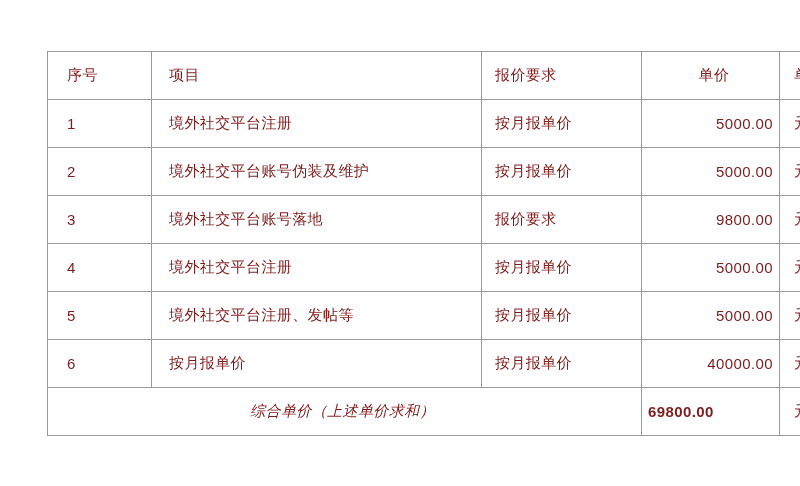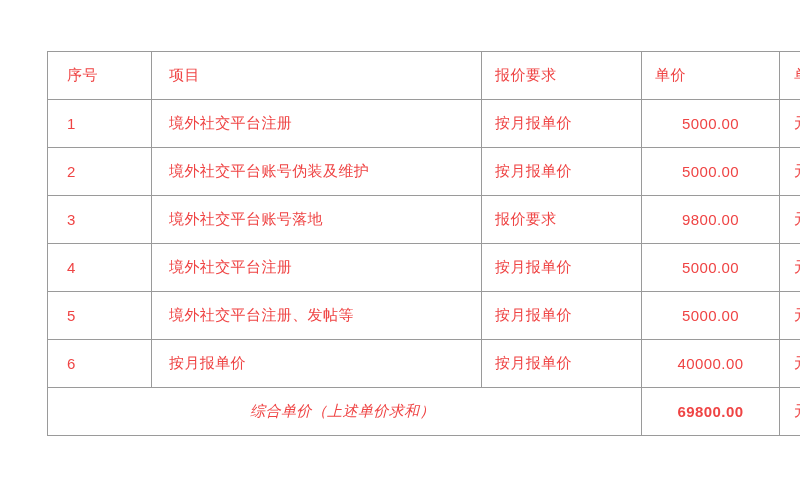--- a/index.html
+++ b/index.html
@@ -33,53 +33,53 @@
     border-collapse: collapse;
     width: 706px;
     table-layout: fixed;
     background: #ffffff;
   }
   table.pricing td,
   table.pricing th {
     border: 1px solid #9a9a9a;
     font-weight: normal;
     font-size: 15px;
-    color: #ef4444;
+    color: #7f1d1d;
     padding: 0 12px;
     height: 47px;
     vertical-align: middle;
     text-align: left;
     white-space: nowrap;
     letter-spacing: 0.4px;
   }
   table.pricing .col-seq   { width: 72px;  text-align: left; padding-left: 16px; }
   table.pricing .col-item  { width: 300px; padding-left: 17px; }
   table.pricing .col-req   { width: 134px; padding-left: 13px; }
-  table.pricing .col-price { width: 118px; text-align: center; padding: 0 6px; }
+  table.pricing .col-price { width: 118px; text-align: right; padding: 0 6px; }
   table.pricing .col-unit  { width: 82px;  padding-left: 14px; }
 
   table.pricing thead td {
     font-size: 15px;
   }
   table.pricing thead td.col-seq  { padding-left: 19px; }
   table.pricing thead td.col-item { padding-left: 17px; }
   table.pricing thead td.col-req  { padding-left: 13px; }
-  table.pricing thead td.col-price{ text-align: left; padding-left: 13px; }
+  table.pricing thead td.col-price{ text-align: center; padding-left: 13px; }
   table.pricing thead td.col-unit { padding-left: 14px; }
 
   table.pricing tbody td.col-seq {
     padding-left: 19px;
   }
   .total-row td.total-label {
     padding-left: 8px;
     text-align: center;
     font-style: italic;
   }
   .total-row td.total-value {
-    text-align: center;
+    text-align: left;
     font-weight: bold;
   }
   .total-row td.total-unit {
     padding-left: 14px;
   }
   .total-row td {
     height: 50px;
   }
 </style>
 </head>

